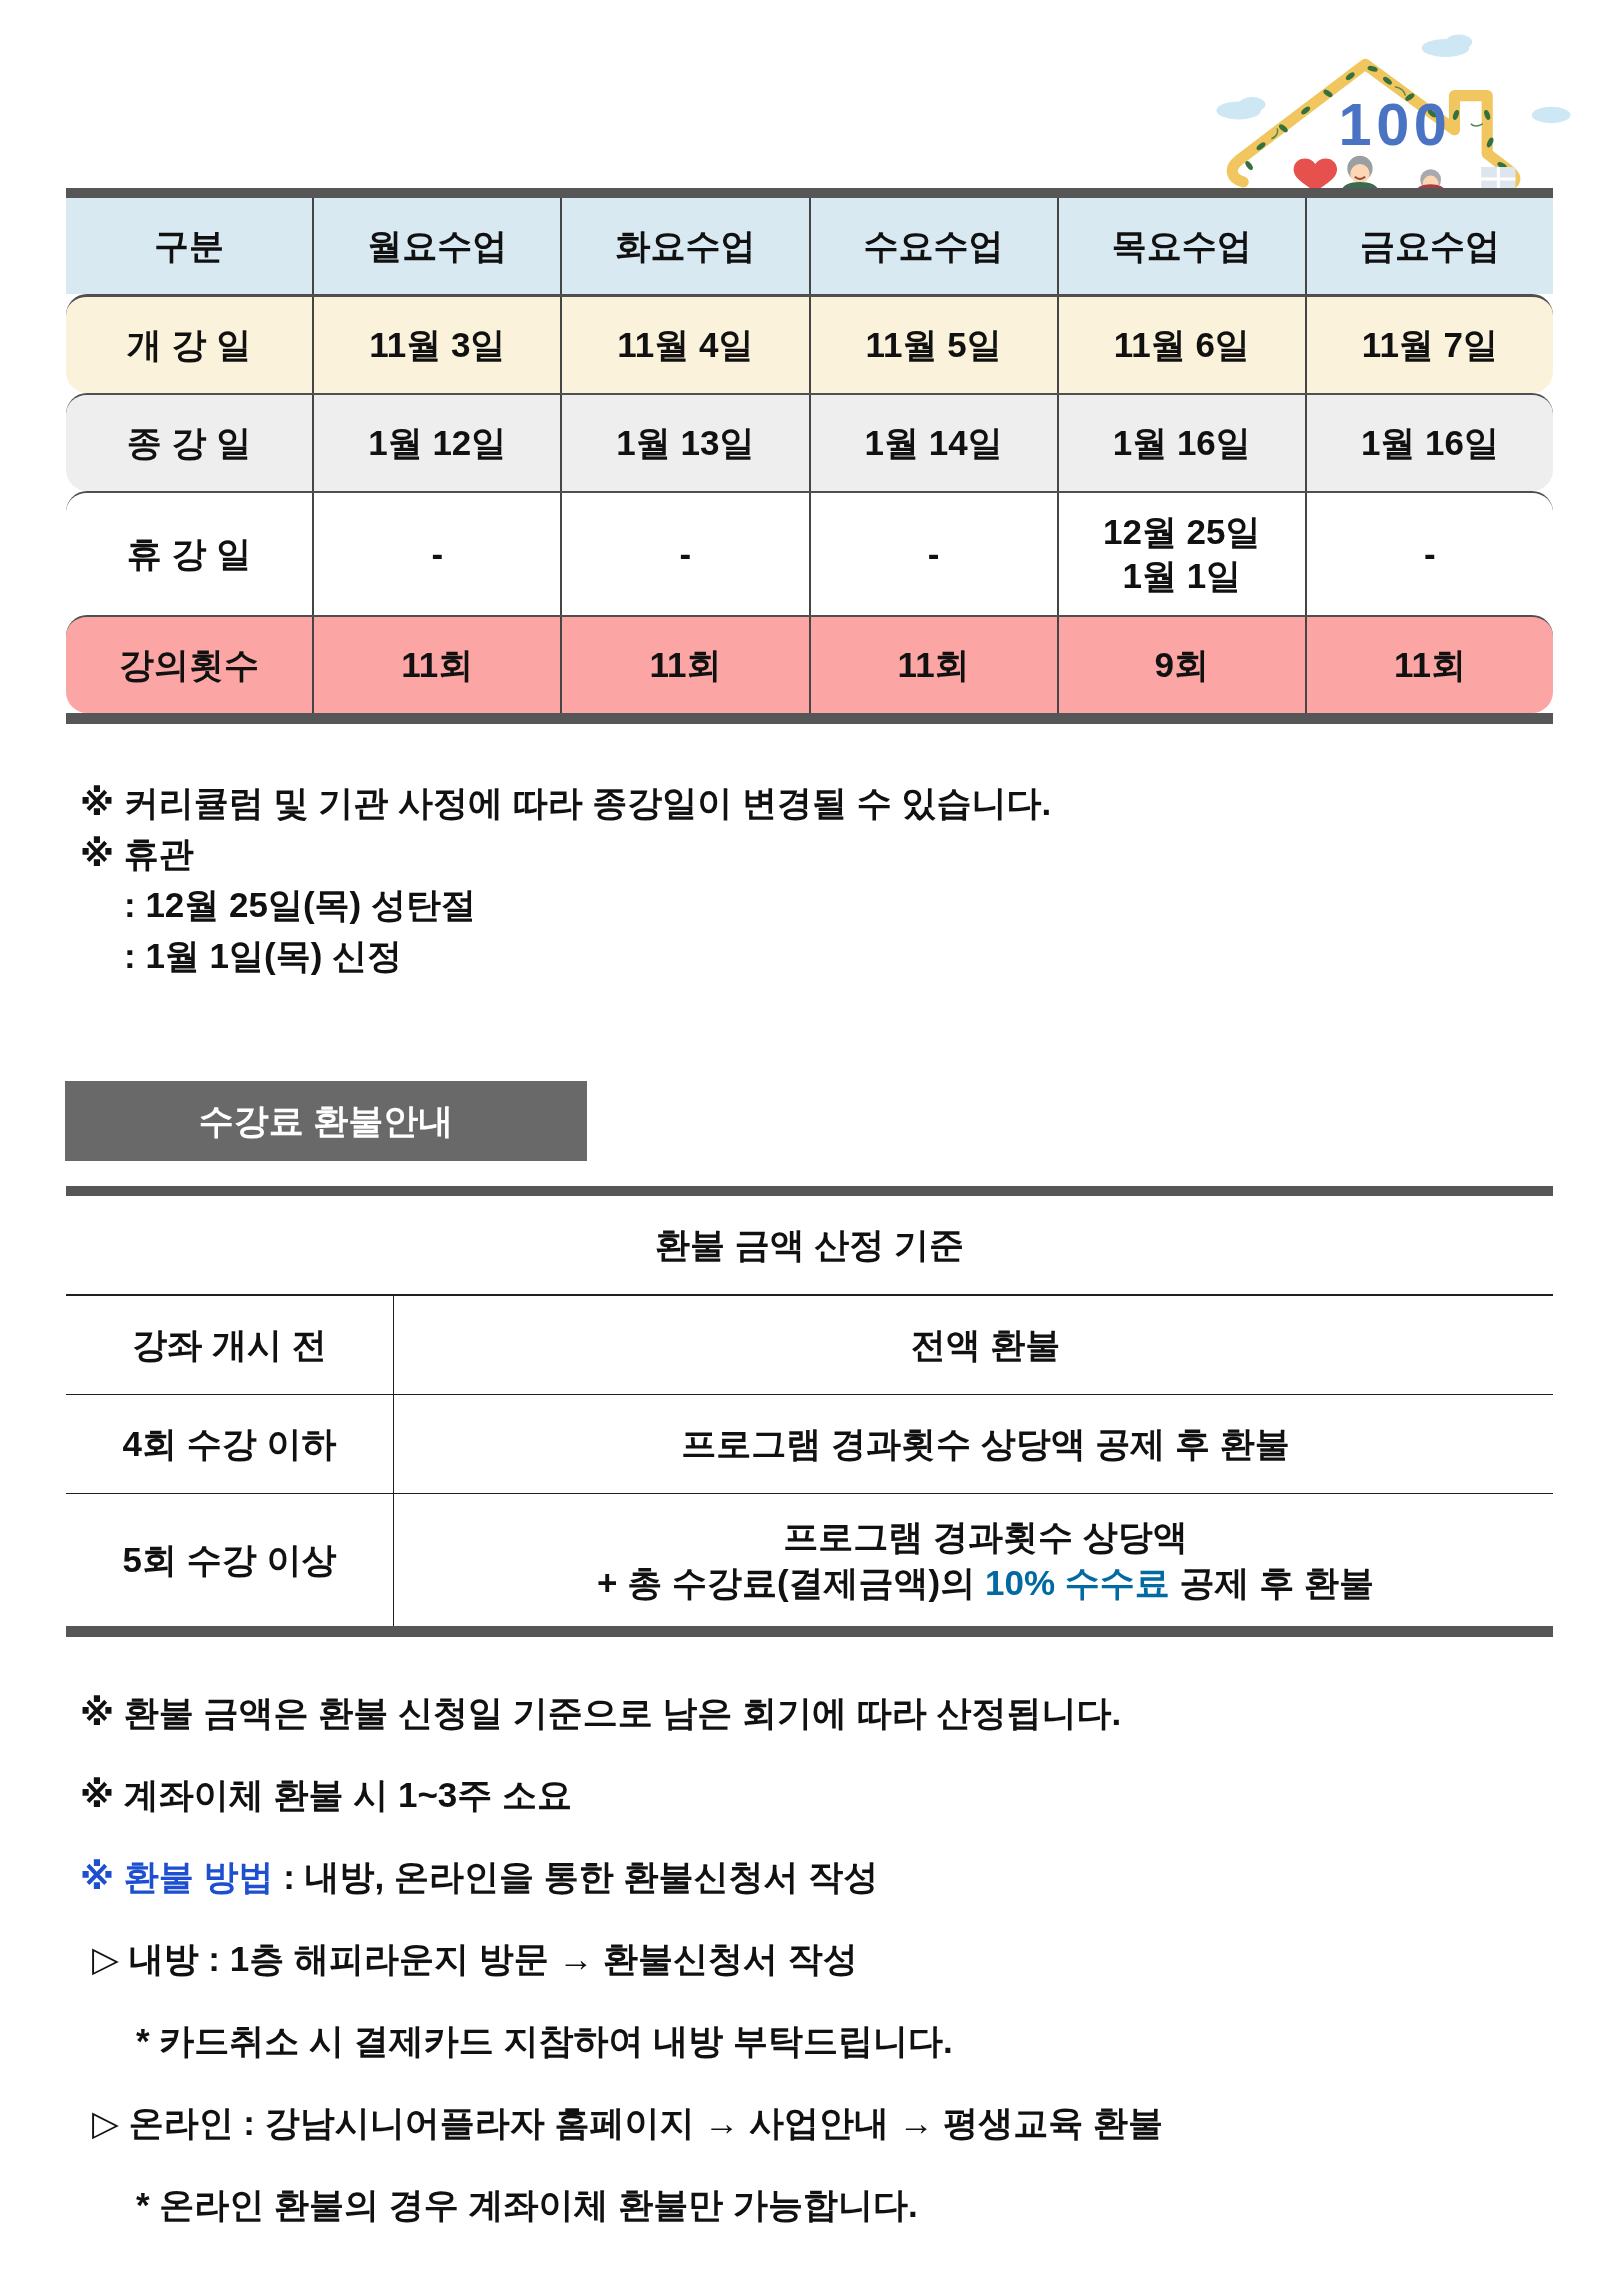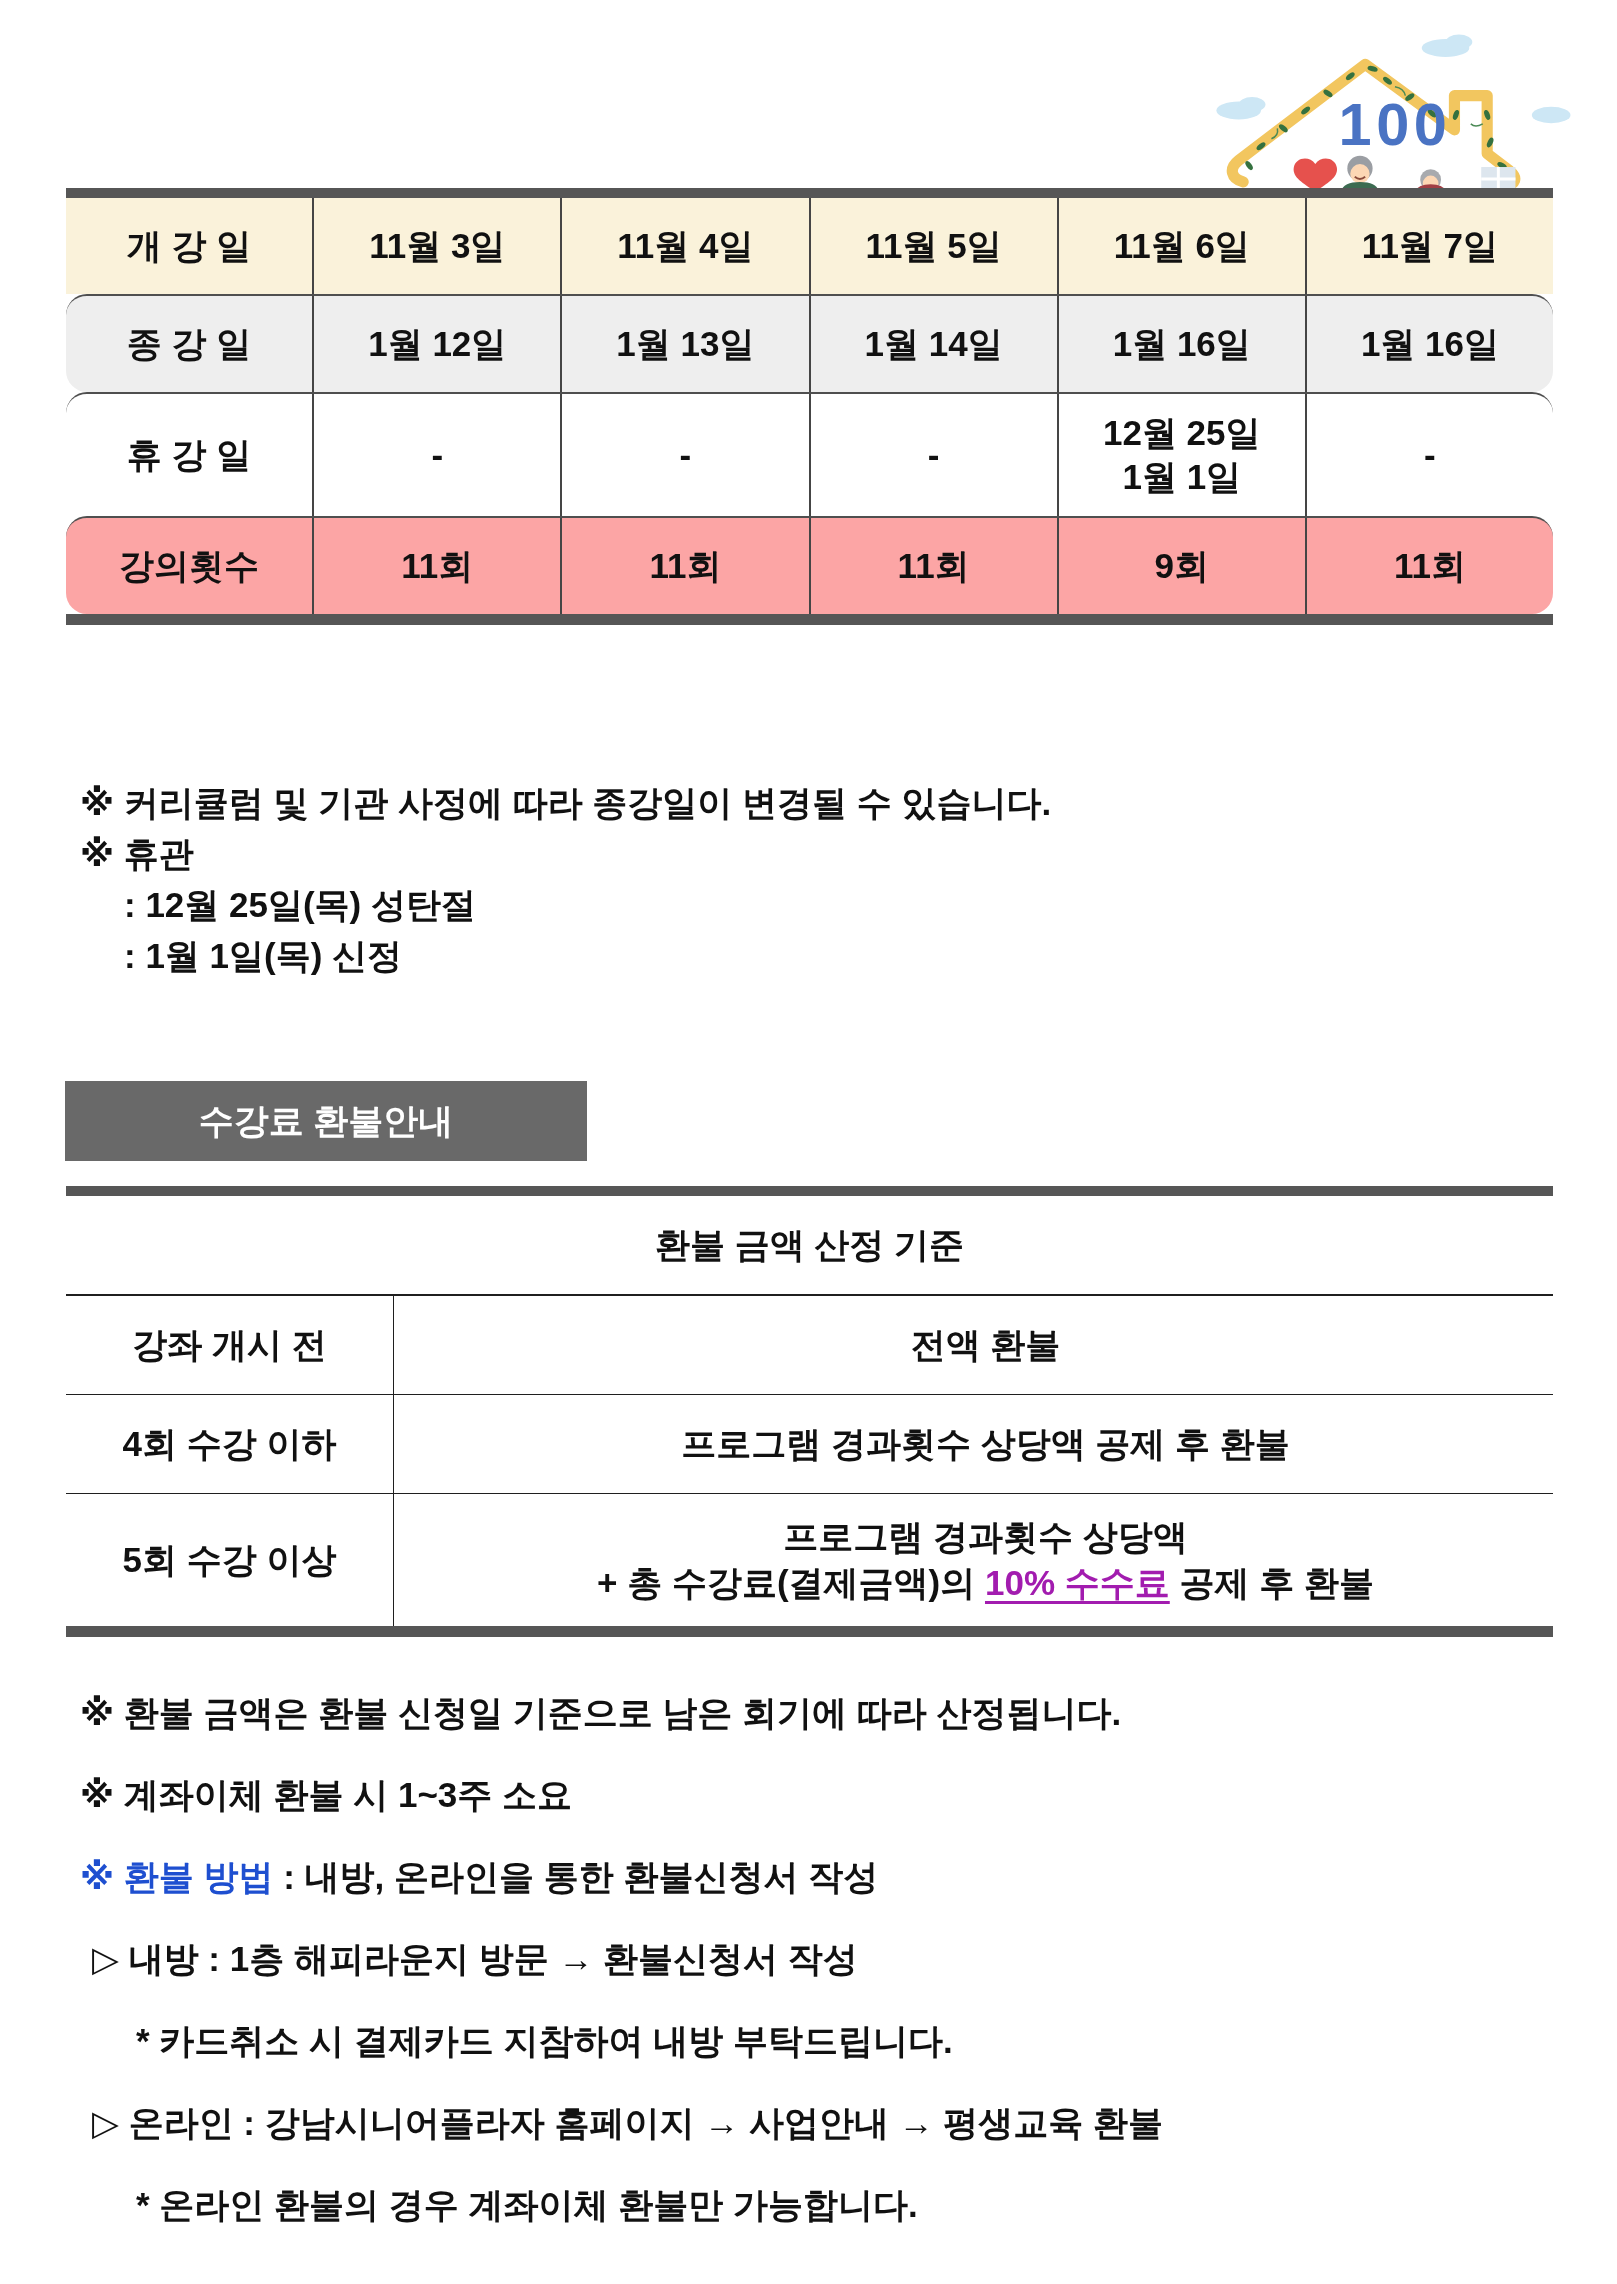--- a/index.html
+++ b/index.html
@@ -39,21 +39,21 @@
   .t2{top:1186px;}
   .t2 .row{display:flex;width:100%;background:#ffffff;}
   .t2 .row + .row{border-top:1.5px solid #1f1f1f;gap:24px;}
   .t2-header{height:98px;background:#d8e9f2;border-bottom:0.8px solid #1f1f1f;}
   .t2 .c1{flex:0 0 327px;border-right:1.5px solid #1f1f1f;}
   .t2 .c2{flex:1 1 auto;}
   .t2 .cell{display:flex;flex-direction:column;align-items:center;justify-content:center;
             font-size:35px;font-weight:bold;color:#111;text-align:center;line-height:1.3;}
   .t2-r1,.t2-r2{height:98px;}
   .t2-r3{height:132px;}
-  .hl{color:#a21caf;text-decoration:underline;text-decoration-thickness:3px;text-underline-offset:6px;}
+  .hl{color:#0369a1;text-decoration-thickness:3px;text-underline-offset:6px;}
 
   
   .notes{position:absolute;left:80px;font-weight:bold;}
   .n1{top:778px;font-size:35px;}
   .n1 .line{height:51px;display:flex;align-items:center;color:#111;}
   .n1 .indent{padding-left:44px;}
   .n2{top:1672px;font-size:35px;}
   .n2 .line{height:82px;display:flex;align-items:center;color:#111;white-space:pre;}
   .n2 .arrow{padding-left:12px;}
   .n2 .star{padding-left:56px;}
@@ -117,20 +117,28 @@
     <g>
       <rect x="378" y="188" width="46" height="32" fill="#dde6ee"></rect>
       <line x1="401" y1="188" x2="401" y2="220" stroke="#ffffff" stroke-width="4"></line>
       <line x1="378" y1="204" x2="424" y2="204" stroke="#ffffff" stroke-width="4"></line>
     </g>
   </svg>
 
   <div class="tbl t1">
     <div class="bar"></div>
 
+    <div class="row t1-header">
+      <div class="cell">구분</div>
+      <div class="cell">월요수업</div>
+      <div class="cell">화요수업</div>
+      <div class="cell">수요수업</div>
+      <div class="cell">목요수업</div>
+      <div class="cell">금요수업</div>
+    </div>
 
     <div class="row t1-open">
       <div class="cell">개 강 일</div>
       <div class="cell">11월 3일</div>
       <div class="cell">11월 4일</div>
       <div class="cell">11월 5일</div>
       <div class="cell">11월 6일</div>
       <div class="cell">11월 7일</div>
     </div>
 

